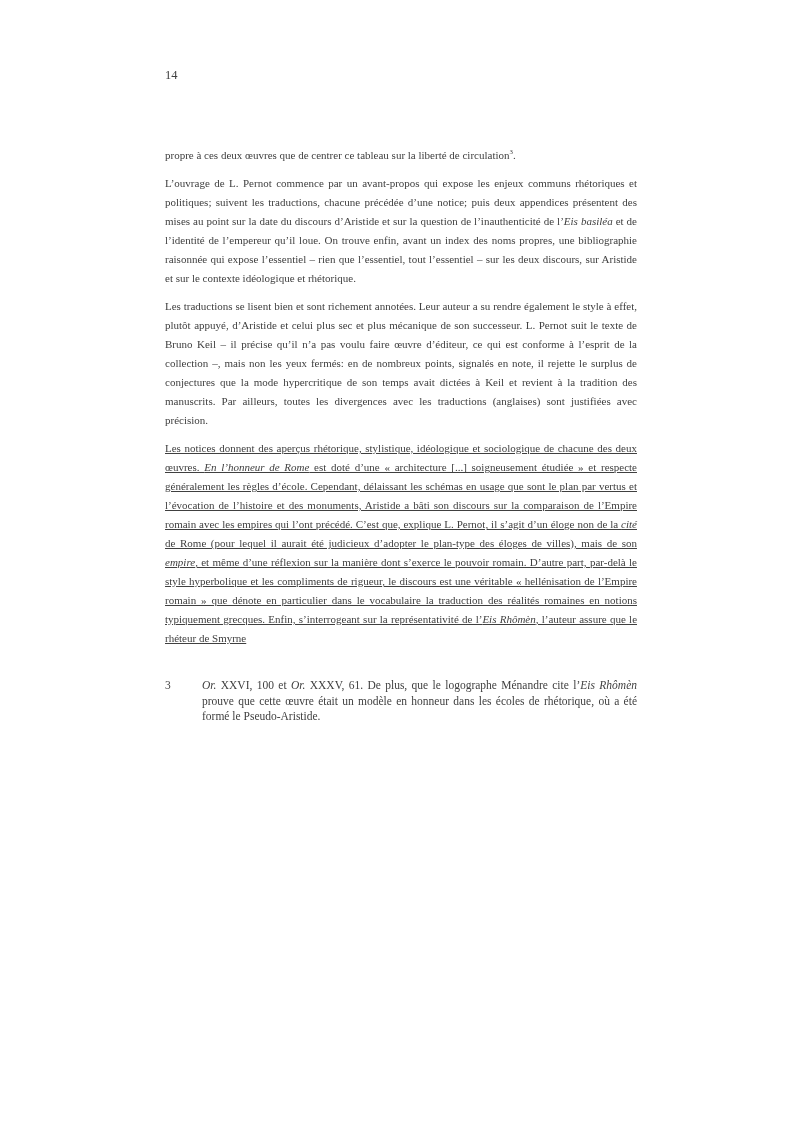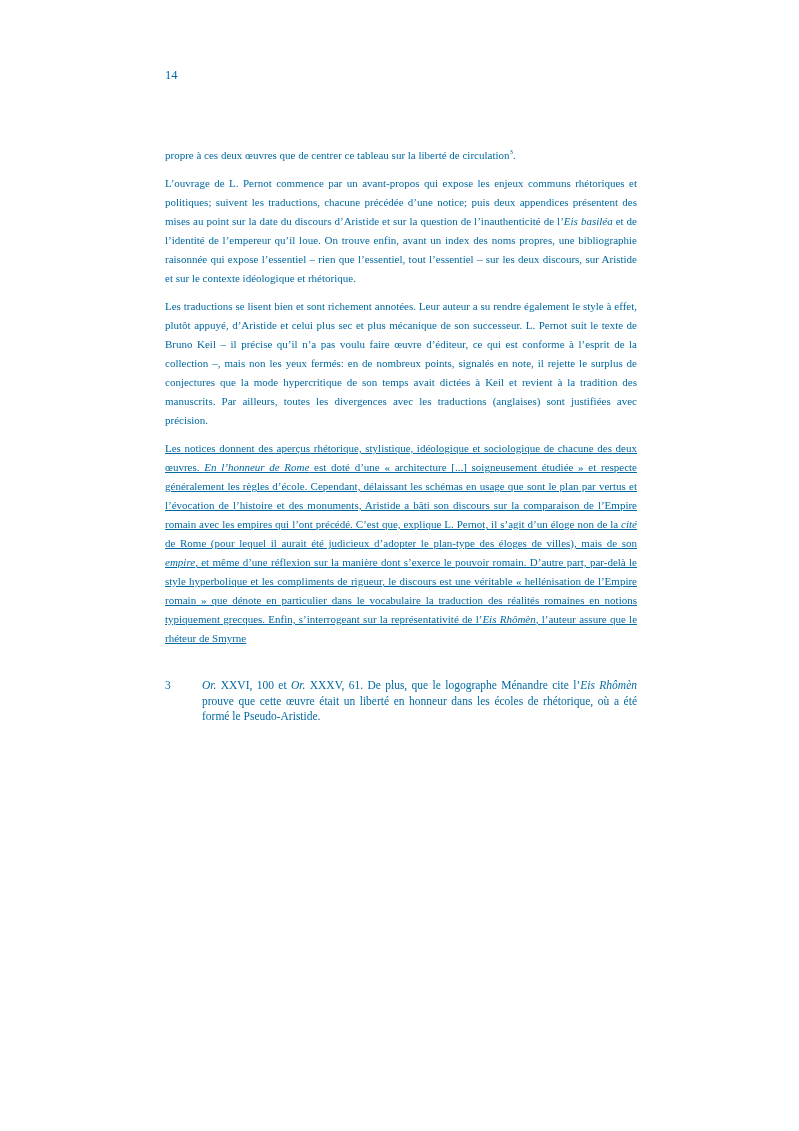--- a/index.html
+++ b/index.html
@@ -5,21 +5,21 @@
   html, body {
     margin: 0;
     padding: 0;
     background: #ffffff;
   }
   .page {
     position: relative;
     width: 799px;
     height: 1131px;
     background: #ffffff;
-    color: #0369a1;
+    color: #404040;
     font-family: "Liberation Serif", "DejaVu Serif", serif;
     overflow: hidden;
   }
   .text-column {
     position: absolute;
     left: 165px;
     top: 68px;
     width: 472px;
   }
   .page-header {
@@ -83,17 +83,17 @@
 
     <div class="body-paragraphs">
         <p class="para"><span>propre à ces deux œuvres que de centrer ce tableau sur la liberté de circulation</span><sup>3</sup><span>.</span></p>
         <p class="para"><span>L’ouvrage de L. Pernot commence par un avant-propos qui expose les enjeux communs rhétoriques et politiques; suivent les traductions, chacune précédée d’une notice; puis deux appendices présentent des mises au point sur la date du discours d’Aristide et sur la question de l’inauthenticité de l’</span><em>Eis basiléa</em><span> et de l’identité de l’empereur qu’il loue. On trouve enfin, avant un index des noms propres, une bibliographie raisonnée qui expose l’essentiel – rien que l’essentiel, tout l’essentiel – sur les deux discours, sur Aristide et sur le contexte idéologique et rhétorique.</span></p>
         <p class="para"><span>Les traductions se lisent bien et sont richement annotées. Leur auteur a su rendre également le style à effet, plutôt appuyé, d’Aristide et celui plus sec et plus mécanique de son successeur. L. Pernot suit le texte de Bruno Keil – il précise qu’il n’a pas voulu faire œuvre d’éditeur, ce qui est conforme à l’esprit de la collection –, mais non les yeux fermés: en de nombreux points, signalés en note, il rejette le surplus de conjectures que la mode hypercritique de son temps avait dictées à Keil et revient à la tradition des manuscrits. Par ailleurs, toutes les divergences avec les traductions (anglaises) sont justifiées avec précision.</span></p>
         <p class="para"><span>Les notices donnent des aperçus rhétorique, stylistique, idéologique et sociologique de chacune des deux œuvres. </span><em>En l’honneur de Rome</em><span> est doté d’une « architecture [...] soigneusement étudiée » et respecte généralement les règles d’école. Cependant, délaissant les schémas en usage que sont le plan par vertus et l’évocation de l’histoire et des monuments, Aristide a bâti son discours sur la comparaison de l’Empire romain avec les empires qui l’ont précédé. C’est que, explique L. Pernot, il s’agit d’un éloge non de la </span><em>cité</em><span> de Rome (pour lequel il aurait été judicieux d’adopter le plan-type des éloges de villes), mais de son </span><em>empire</em><span>, et même d’une réflexion sur la manière dont s’exerce le pouvoir romain. D’autre part, par-delà le style hyperbolique et les compliments de rigueur, le discours est une véritable « hellénisation de l’Empire romain » que dénote en particulier dans le vocabulaire la traduction des réalités romaines en notions typiquement grecques. Enfin, s’interrogeant sur la représentativité de l’</span><em>Eis Rhômèn</em><span>, l’auteur assure que le rhéteur de Smyrne</span></p>
       </div>
 
     <div class="footnote">
       <span class="footnote-number">3</span>
-      <span class="footnote-text"><em>Or.</em><span> XXVI, 100 et </span><em>Or.</em><span> XXXV, 61. De plus, que le logographe Ménandre cite l’</span><em>Eis Rhômèn</em><span> prouve que cette œuvre était un liberté en honneur dans les écoles de rhétorique, où a été formé le Pseudo-Aristide.</span></span>
+      <span class="footnote-text"><em>Or.</em><span> XXVI, 100 et </span><em>Or.</em><span> XXXV, 61. De plus, que le logographe Ménandre cite l’</span><em>Eis Rhômèn</em><span> prouve que cette œuvre était un modèle en honneur dans les écoles de rhétorique, où a été formé le Pseudo-Aristide.</span></span>
     </div>
 
   </div>
 </div>
 
 </body></html>

